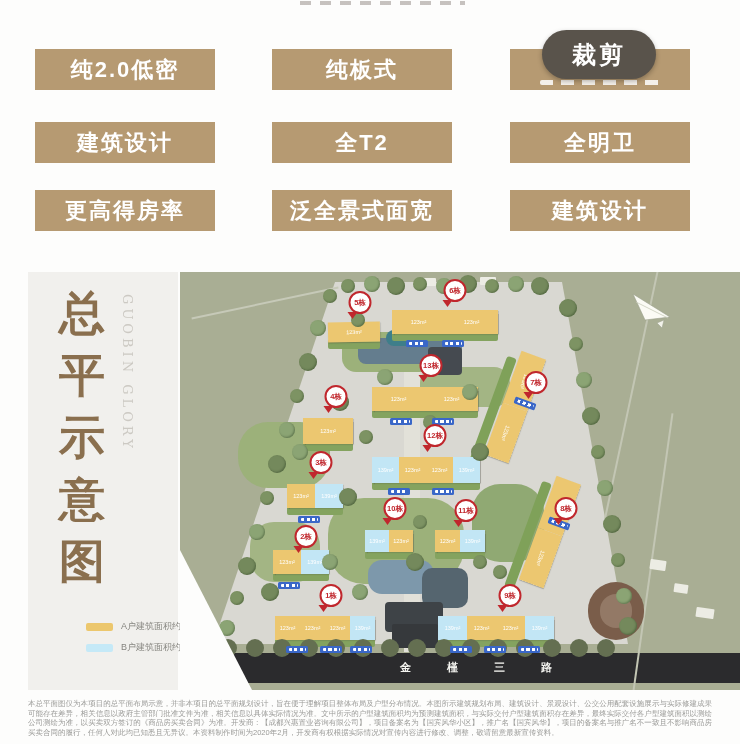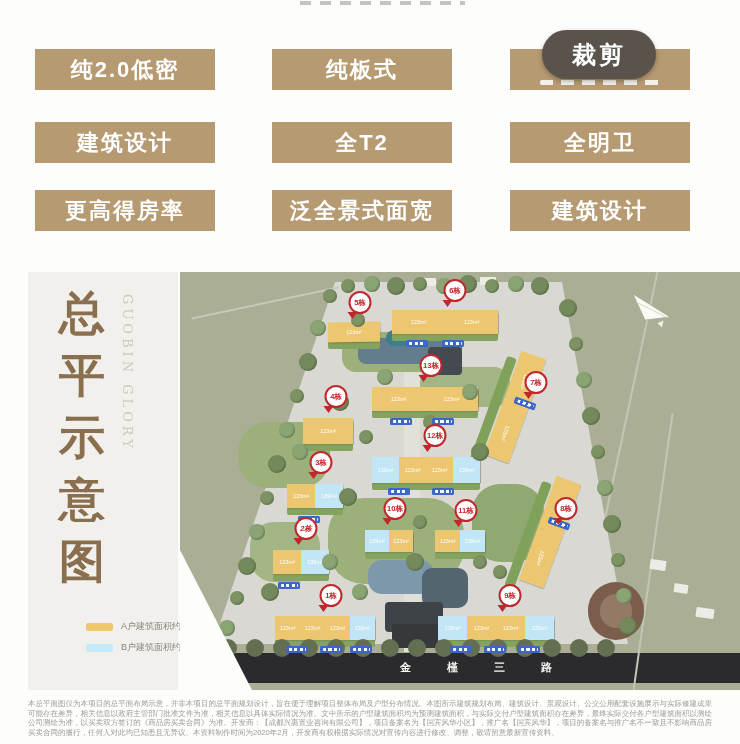--- a/index.html
+++ b/index.html
@@ -332,21 +332,21 @@
       <div class="pt"></div>
     </div>
     <div class="pin" style="left: 207px; top: 258px;">
       <div class="pc">10栋</div>
       <div class="pt"></div>
     </div>
     <div class="pin" style="left: 278px; top: 260px;">
       <div class="pc">11栋</div>
       <div class="pt"></div>
     </div>
-    <div class="pin" style="left: 118px; top: 278px; font-style: italic;">
+    <div class="pin" style="left: 118px; top: 286px;">
       <div class="pc">2栋</div>
       <div class="pt"></div>
     </div>
     <div class="pin" style="left: 378px; top: 258px;">
       <div class="pc">8栋</div>
       <div class="pt"></div>
     </div>
     <div class="pin" style="left: 143px; top: 345px;">
       <div class="pc">1栋</div>
       <div class="pt"></div>

